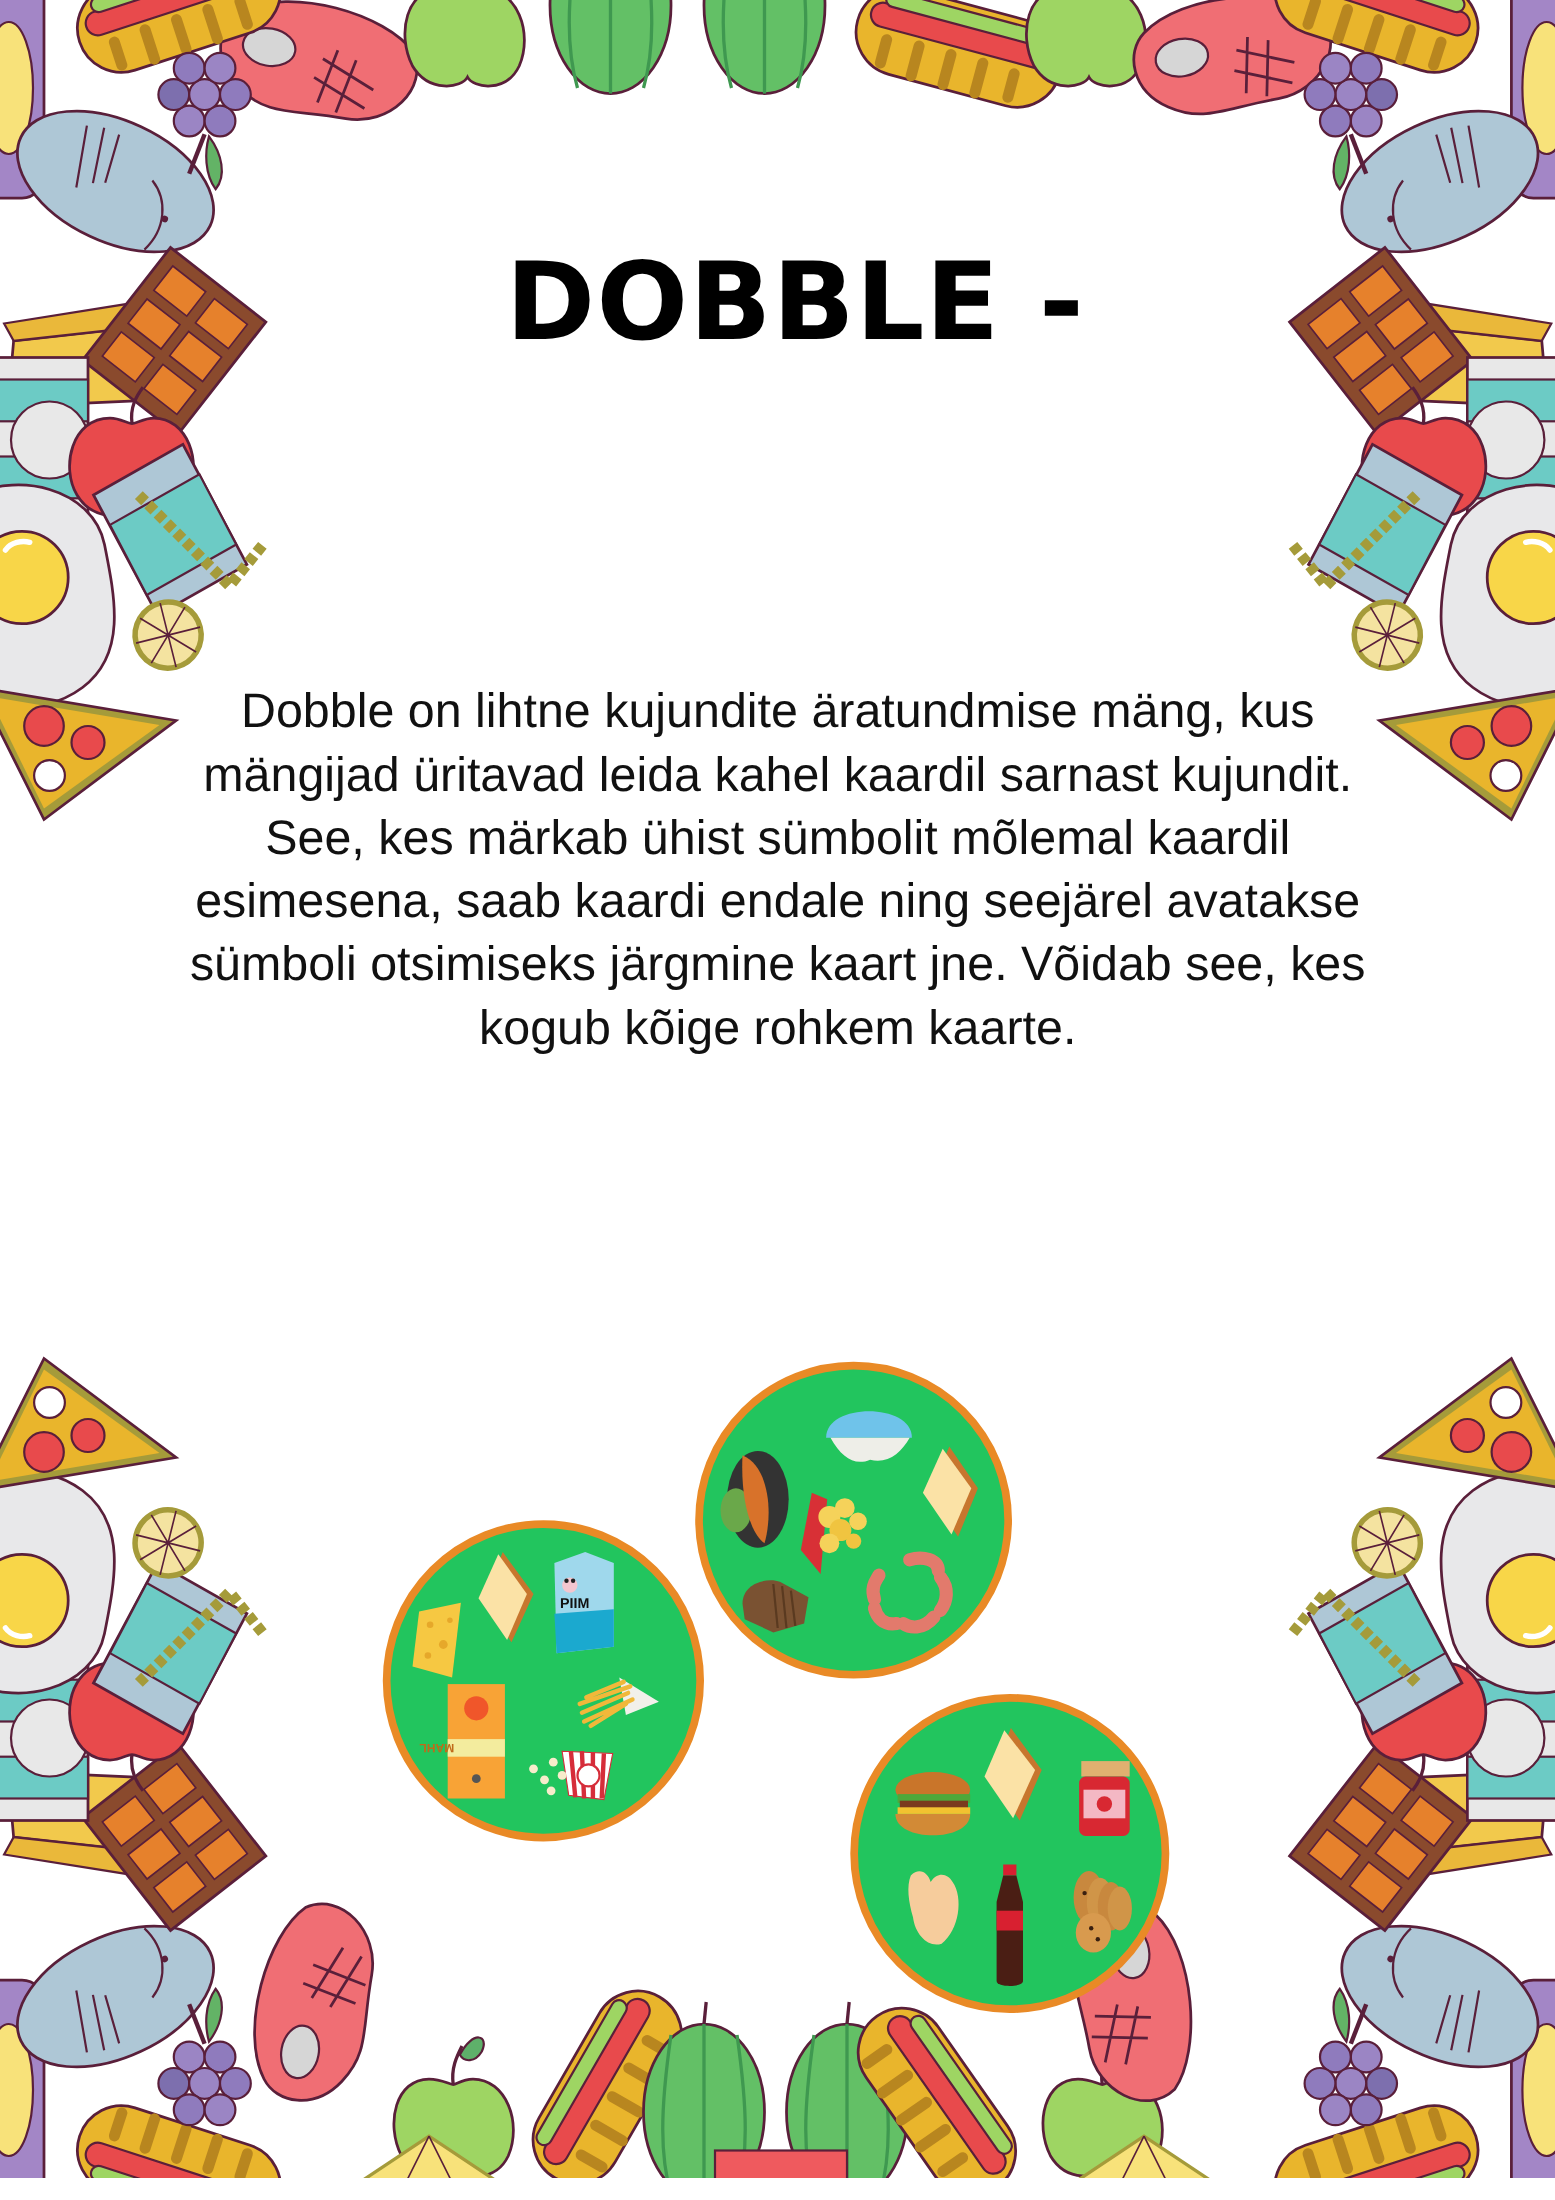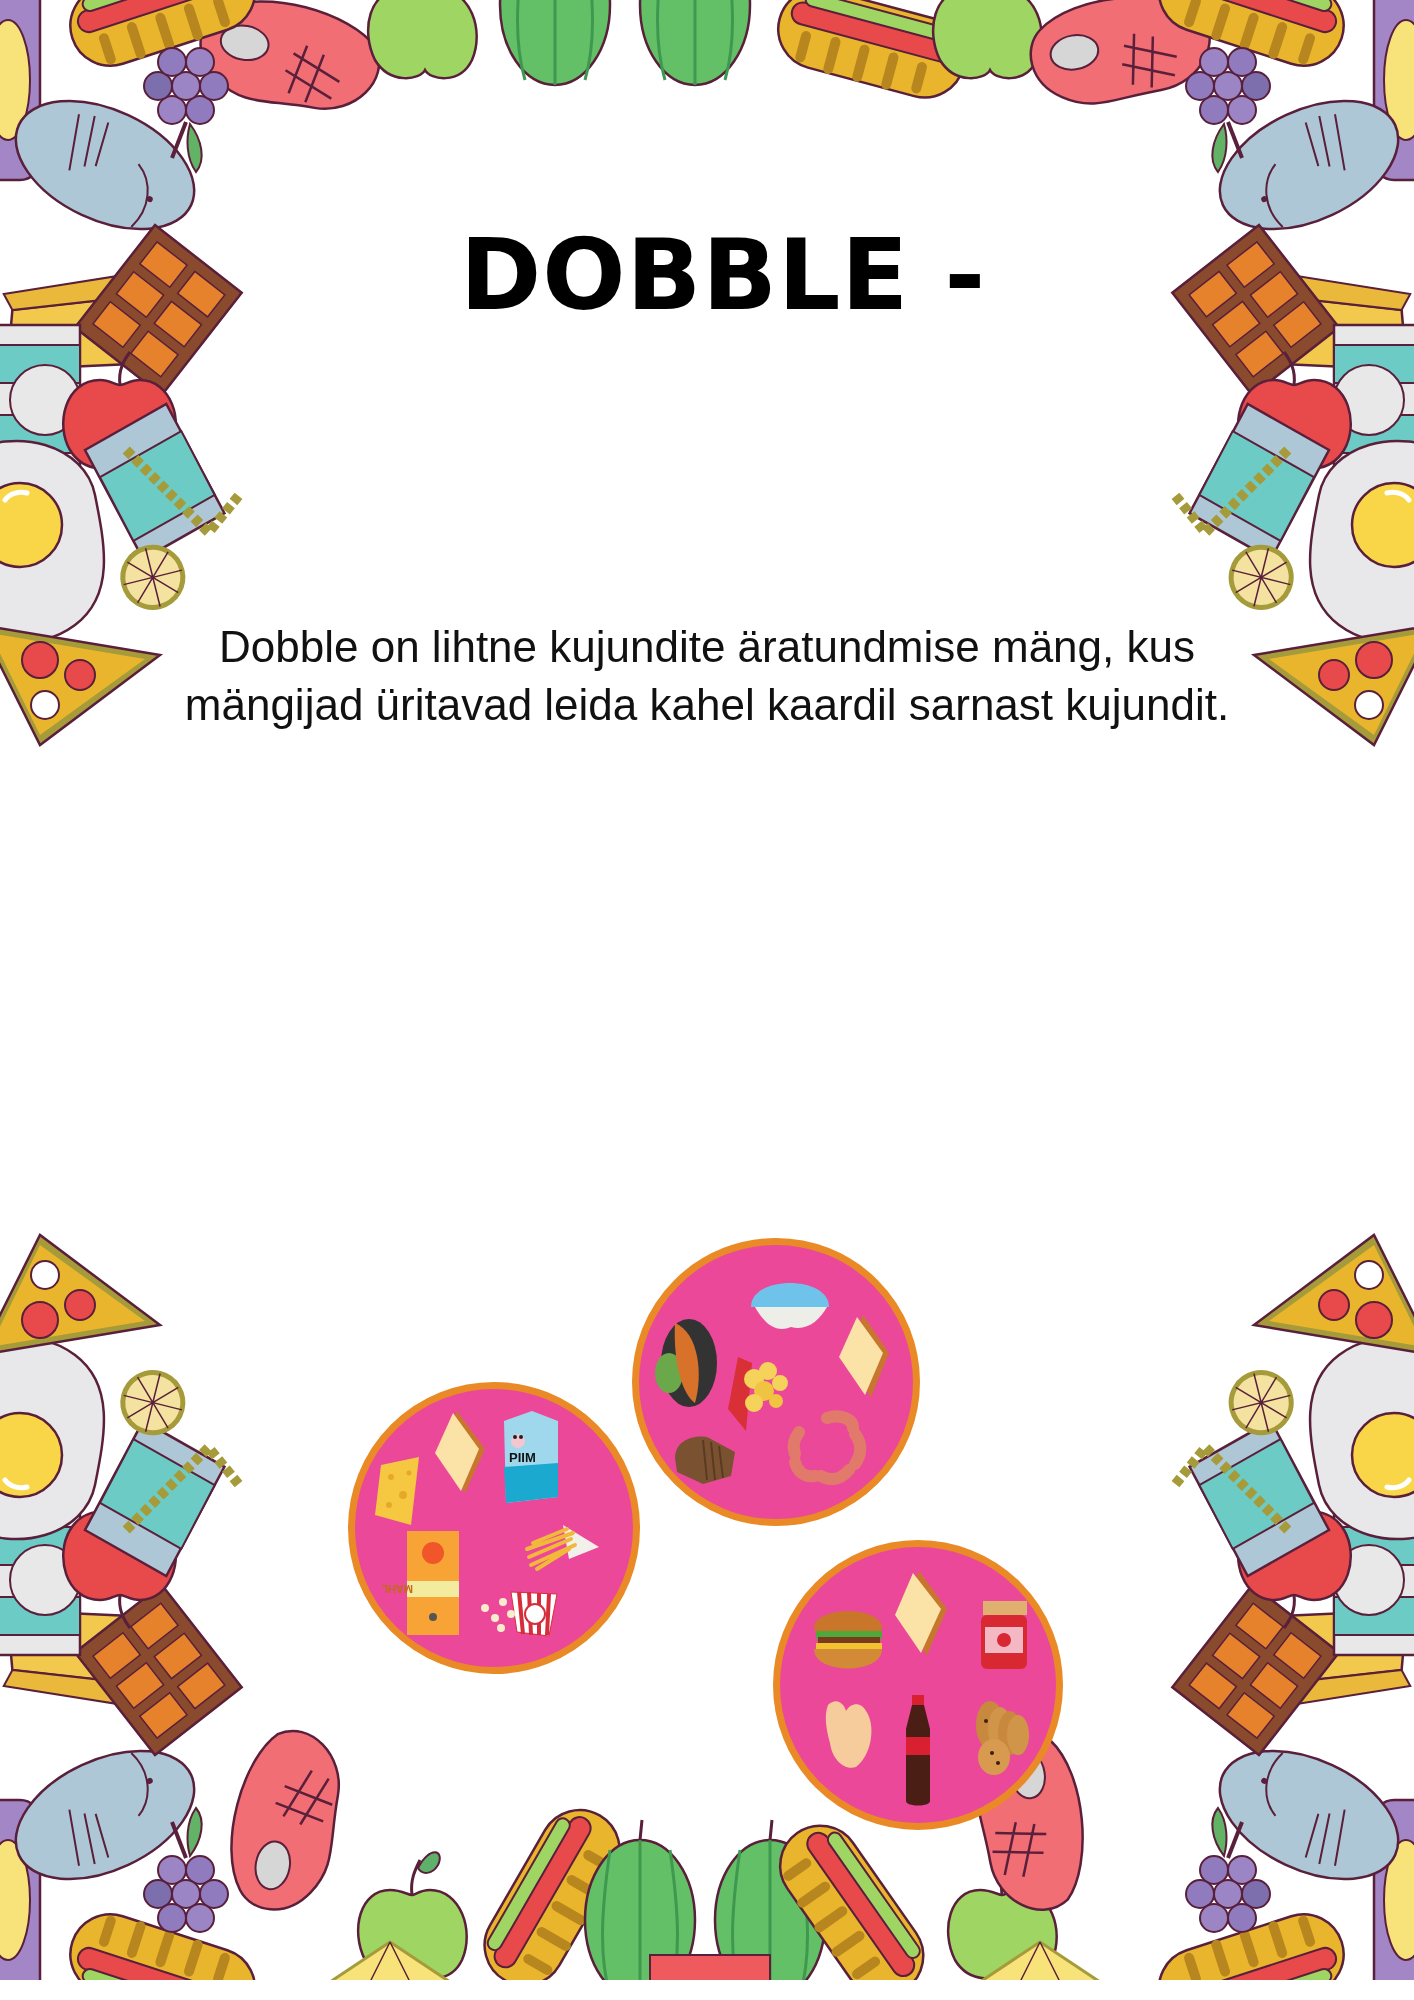--- a/index.html
+++ b/index.html
@@ -2,21 +2,21 @@
 <html><head>
 <meta charset="utf-8">
 <style>
   html,body{margin:0;padding:0;background:#fff;}
   body{width:1414px;height:2000px;position:relative;overflow:hidden;font-family:"DejaVu Sans","Liberation Sans",sans-serif;}
   .border-layer{position:absolute;inset:0;pointer-events:none;}
   .title{position:absolute;left:0;right:0;top:205px;text-align:center;font-family:"DejaVu Sans","Liberation Sans",sans-serif;font-weight:bold;color:#000;font-size:98px;line-height:140px;letter-spacing:1px;}
   .title span{display:block;}
   .body-text{position:absolute;left:140px;right:140px;top:618px;text-align:center;font-family:"Liberation Sans","DejaVu Sans",sans-serif;color:#111;font-size:44px;line-height:57.5px;}
   .body-text p{margin:0;}
-  .card{position:absolute;border-radius:50%;border:7px solid #e98a26;background:#ec4899;box-sizing:border-box;}
+  .card{position:absolute;border-radius:50%;border:7px solid #e98a26;background:#22c55e;box-sizing:border-box;}
   .sym{position:absolute;}
   .sym svg{display:block;overflow:visible;}
   .lbl{font-family:"Liberation Sans",sans-serif;font-weight:bold;}
 </style>
 </head>
 <body>
 
 <svg class="border-layer" width="1414" height="2000" viewBox="0 0 1414 2000">
   <defs>
     <g id="grapes">
@@ -169,20 +169,21 @@
   </g>
   <rect x="0" y="1980" width="1414" height="20" fill="#fff"></rect>
 </svg>
 
 <h1 class="title" style="margin:0;padding-left:32px;">
   <span>DOBBLE -</span>
 </h1>
 
 <div class="body-text">
   <p>Dobble on lihtne kujundite äratundmise mäng, kus mängijad üritavad leida kahel kaardil sarnast kujundit.</p>
+  <p>See, kes märkab ühist sümbolit mõlemal kaardil esimesena, saab kaardi endale ning seejärel avatakse sümboli otsimiseks järgmine kaart jne. Võidab see, kes kogub kõige rohkem kaarte.</p>
 </div>
 
 <div class="card" style="left:348px;top:1382px;width:292px;height:292px;">
   <div class="sym" style="left:18px;top:66px;">
     <svg width="50" height="72" viewBox="0 0 50 72">
         <path d="M8 10 L46 2 L38 70 L2 60Z" fill="#f6c842"></path>
         <circle cx="18" cy="22" r="3" fill="#e6a82a"></circle>
         <circle cx="30" cy="40" r="4" fill="#e6a82a"></circle>
         <circle cx="16" cy="50" r="3" fill="#e6a82a"></circle>
         <circle cx="36" cy="18" r="2.5" fill="#e6a82a"></circle>

